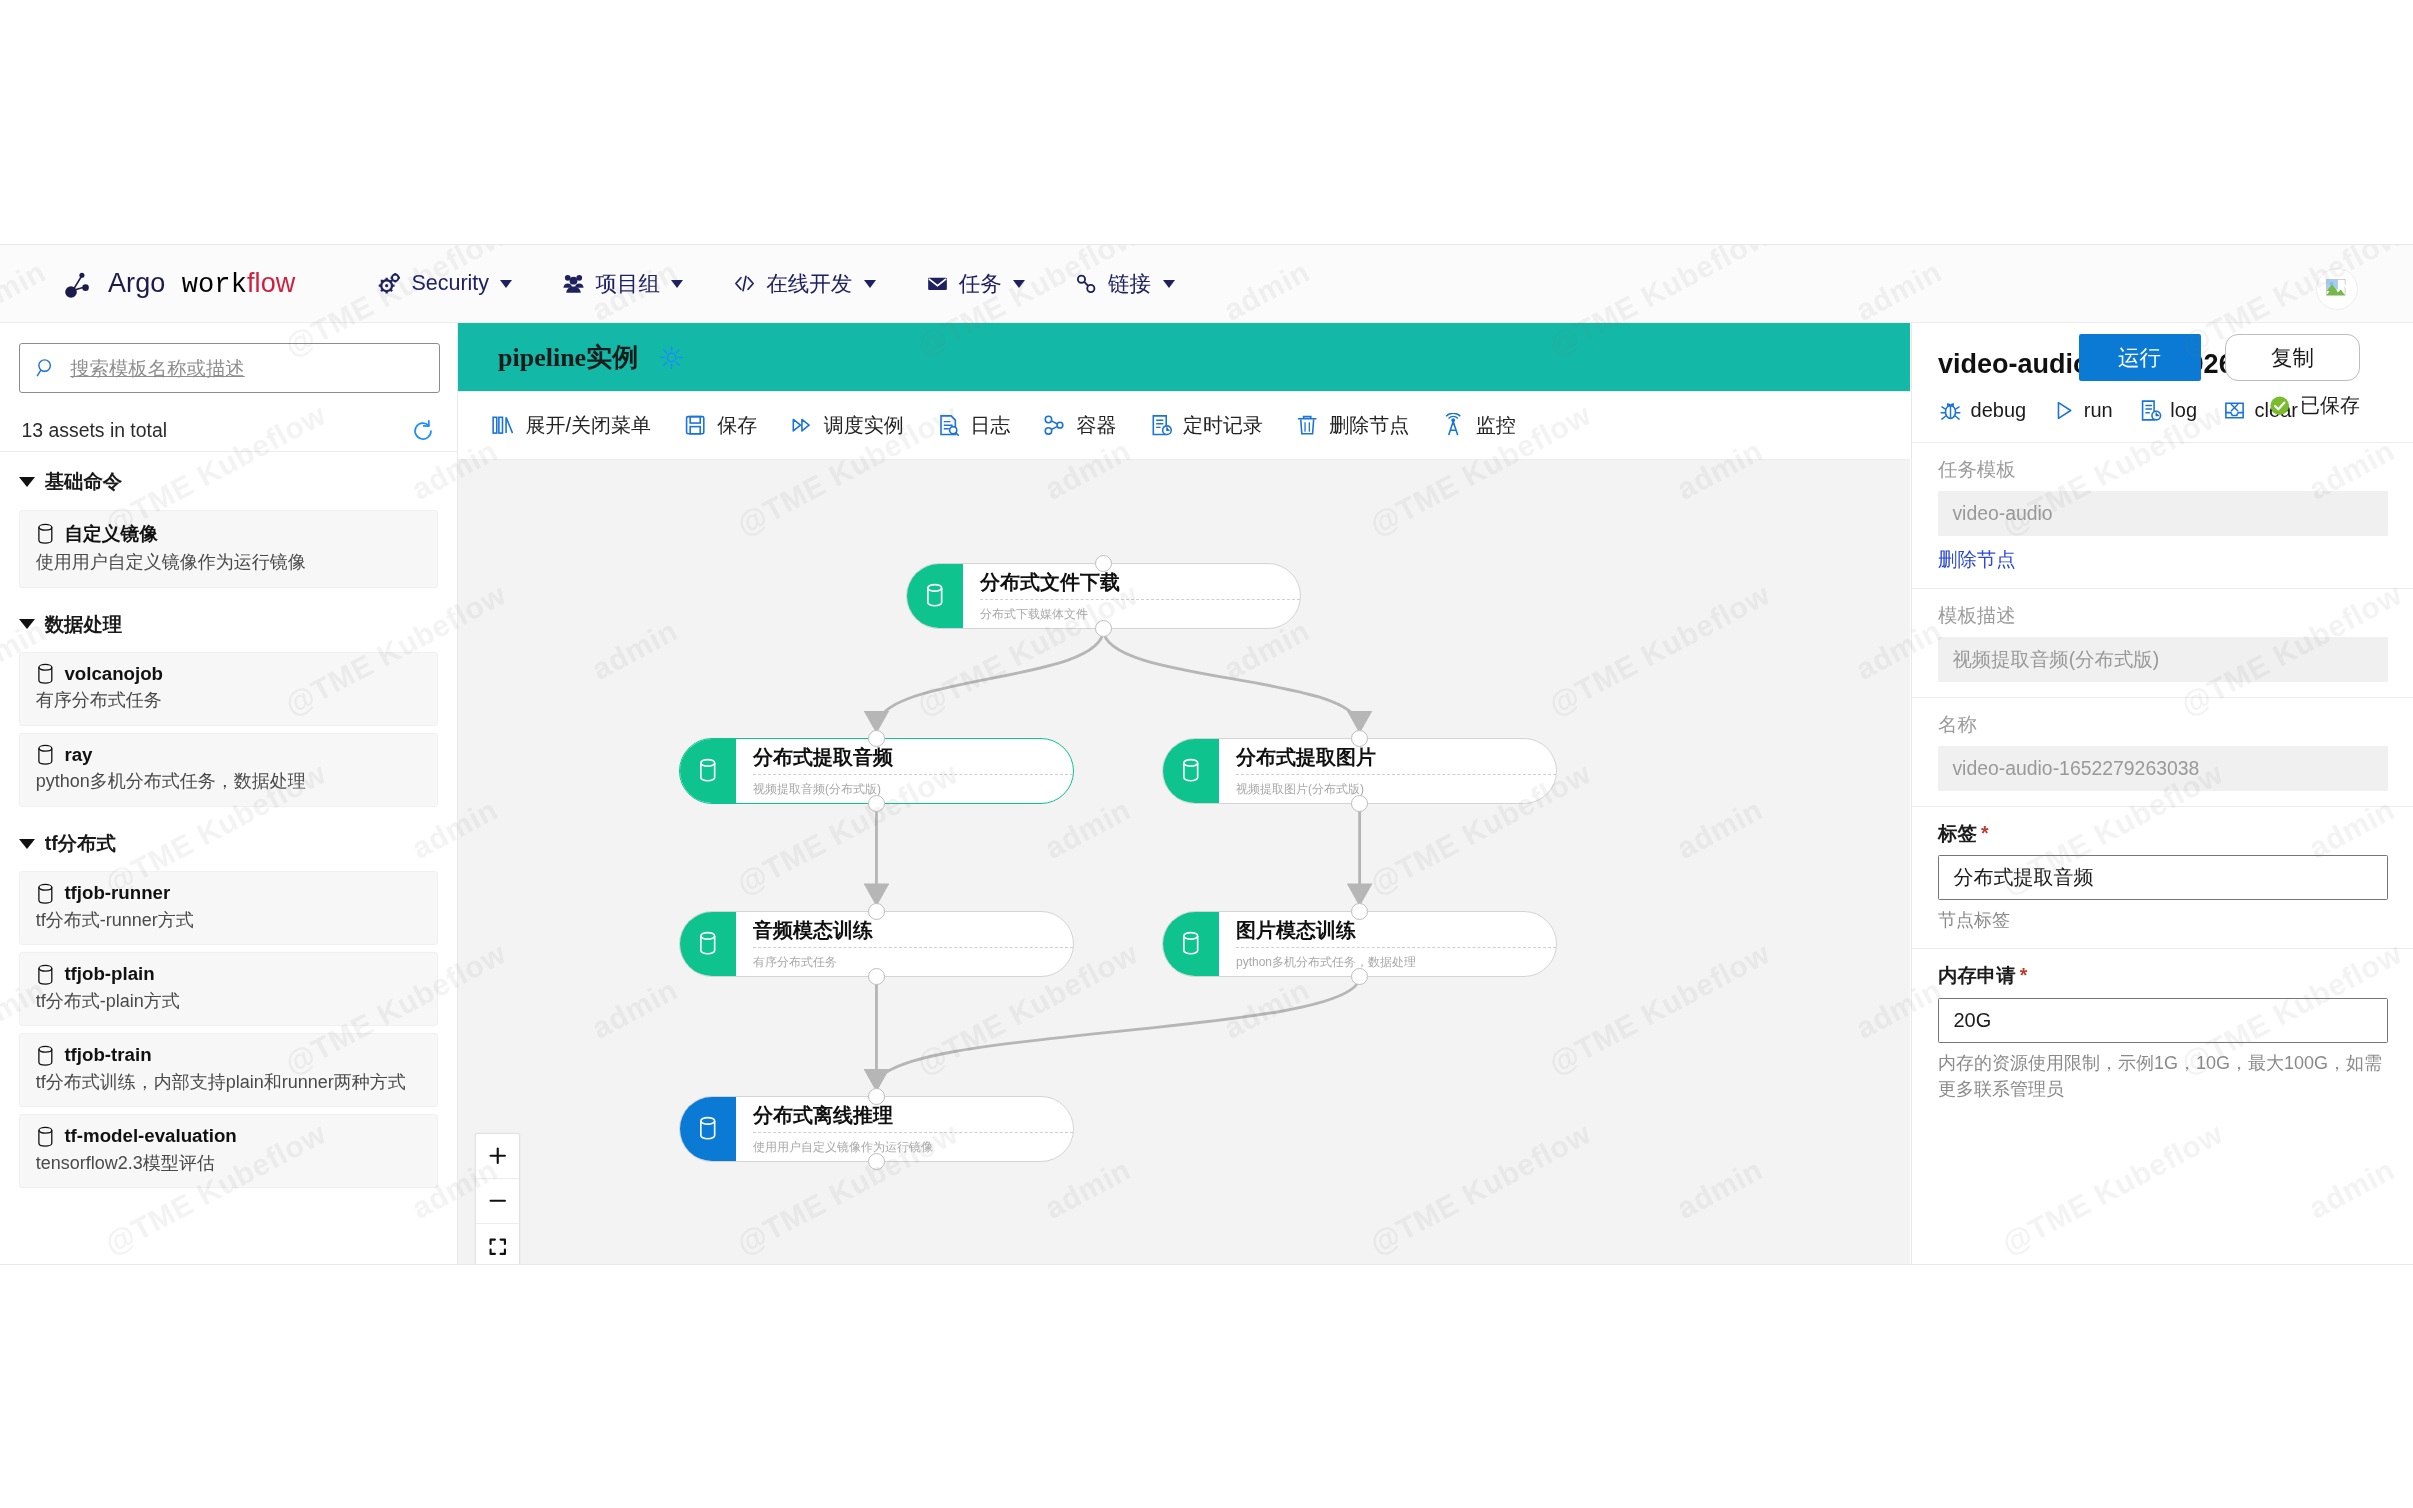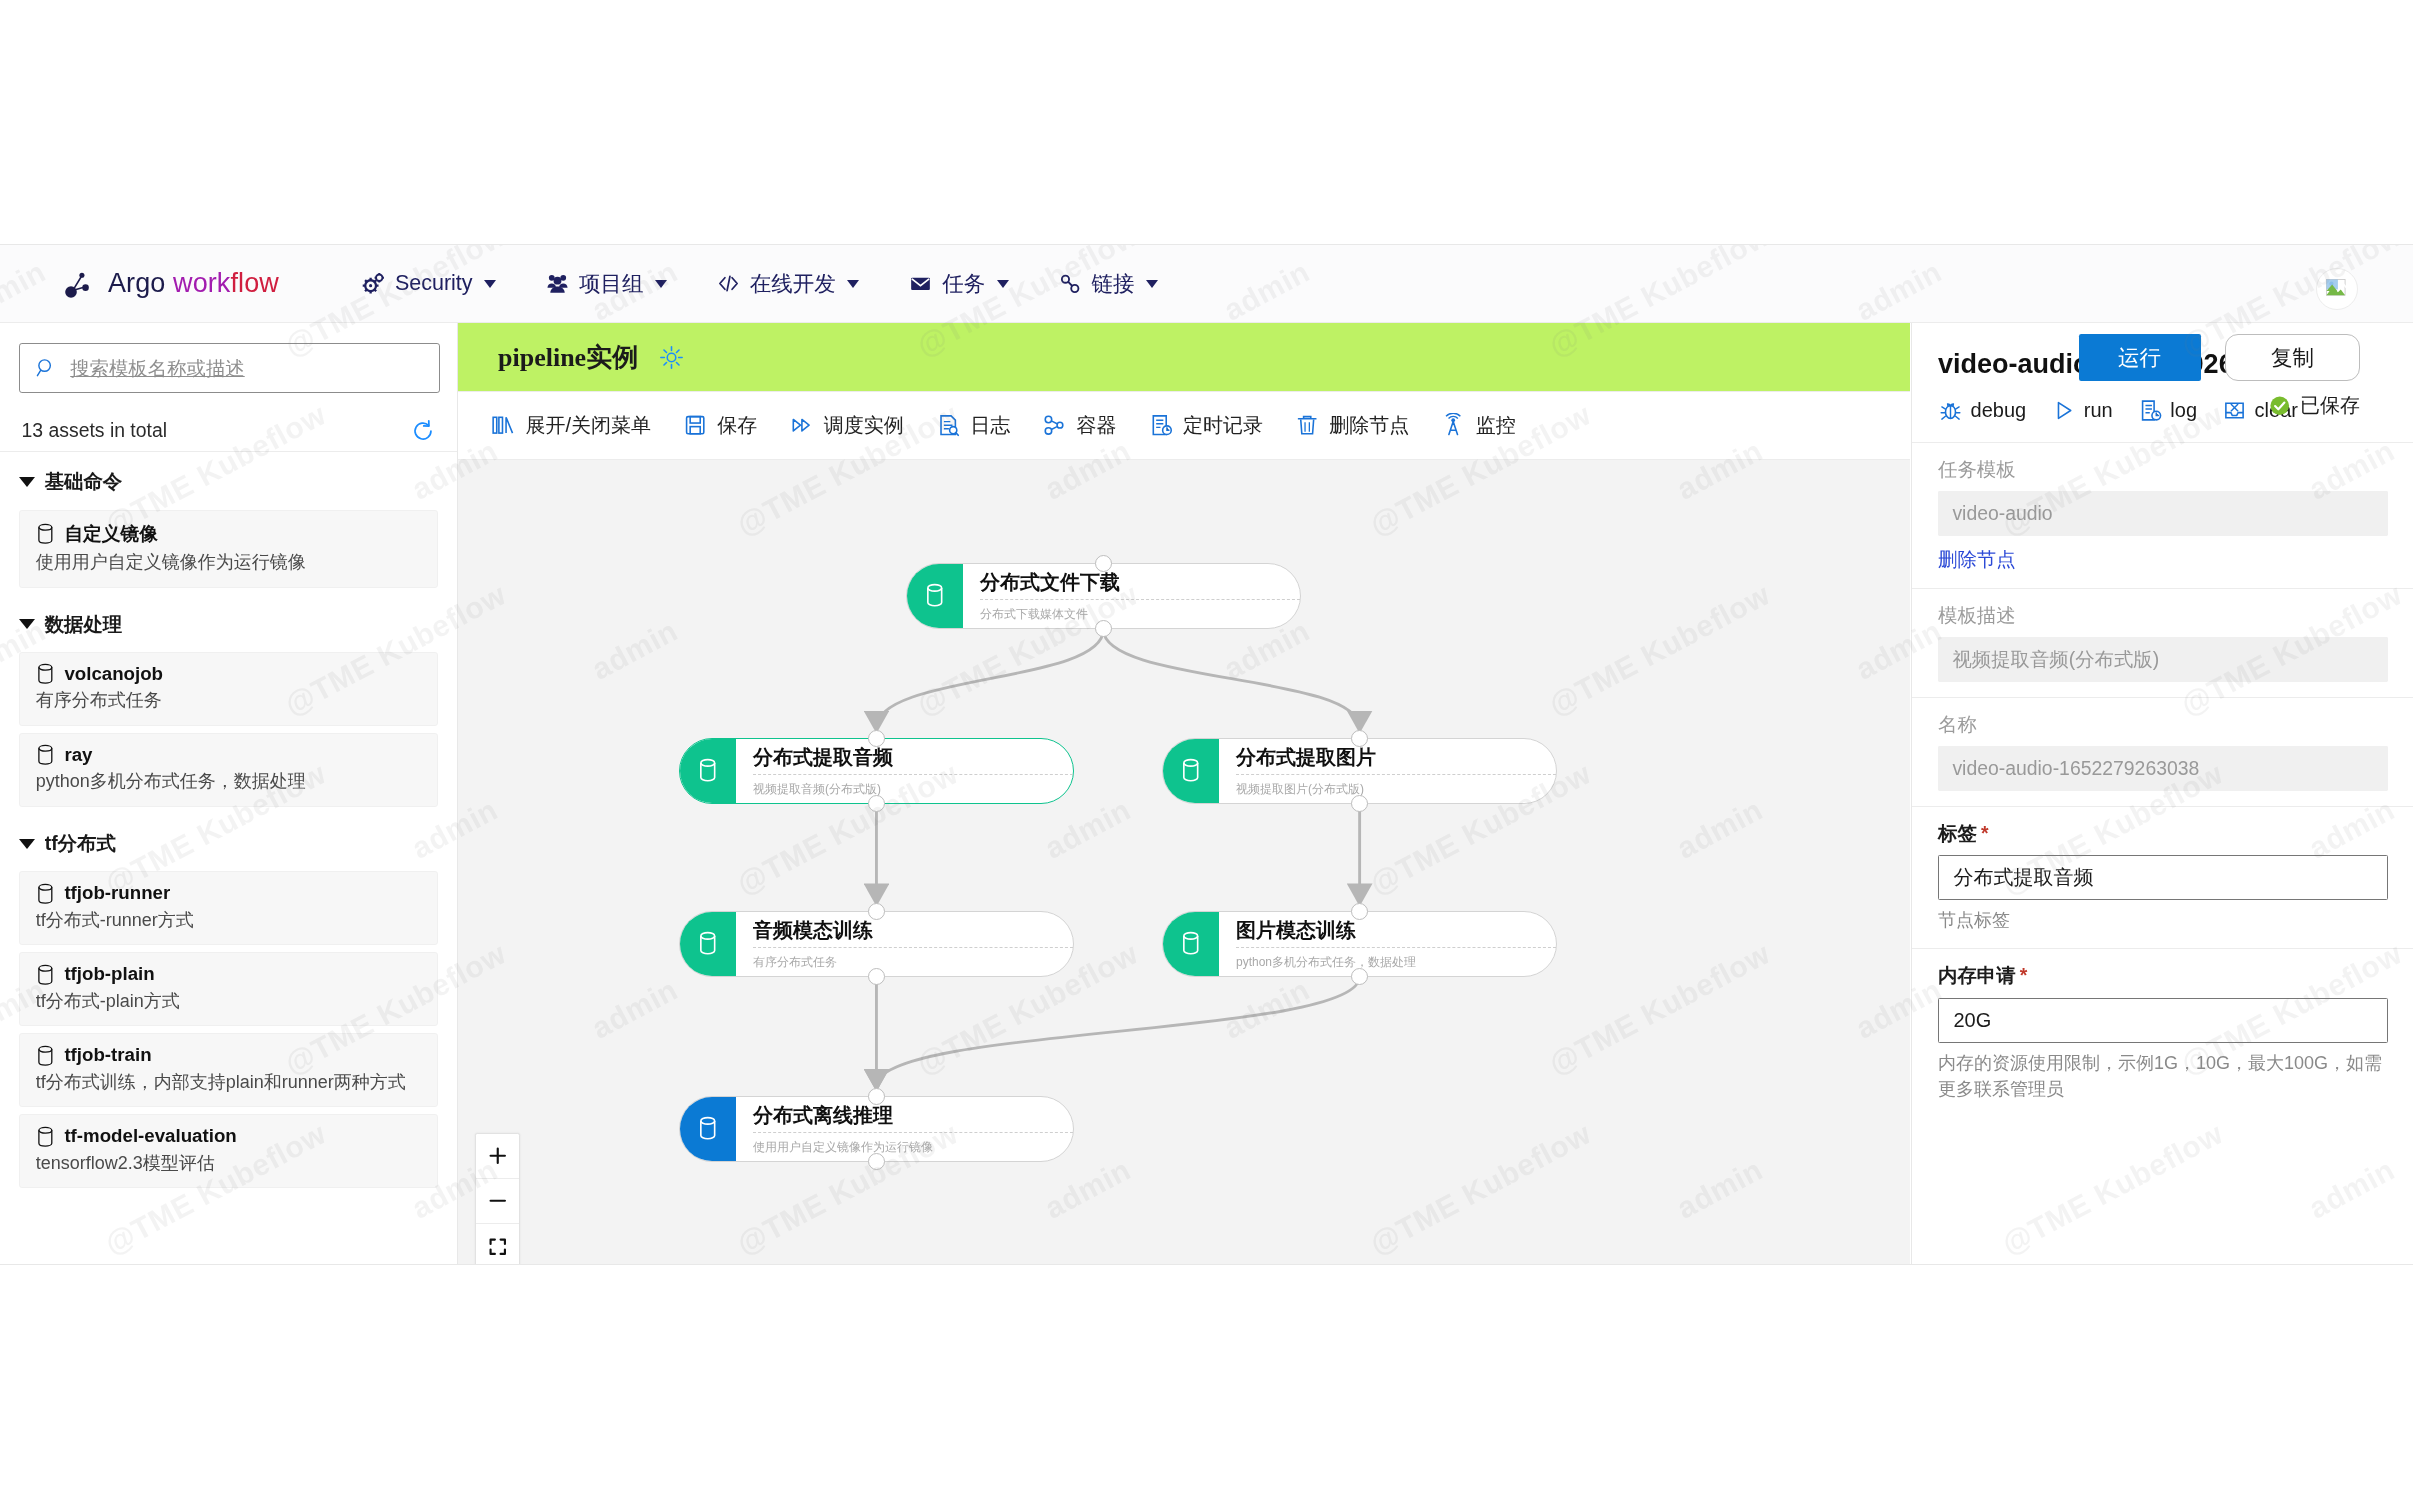--- a/index.html
+++ b/index.html
@@ -32,21 +32,21 @@
   
   .navbar {
     position:absolute; left:0; top:0; width:2413px; height:78px;
     background:#fbfbfc; border-bottom:0.7px solid #ececec;
     display:flex; align-items:center; z-index:30;
   }
   .brand { display:flex; align-items:center; margin-left:63px; }
   .brand-logo { width:32px; height:32px; margin-right:13px; }
   .brand-text { font-size:27px; font-weight:500; letter-spacing:0.1px; }
   .brand-text .g1 { color:#1c1b4b; }
-  .brand-text .g2 { color:#a21caf; }
+  .brand-text .g2 { color:#000000;font-family:Liberation Mono, monospace; }
   .brand-text .g3 { color:#d01e3f; }
 
   .navitems { display:flex; align-items:center; margin-left:83px; gap:50px; }
   .navitem { display:flex; align-items:center; gap:10px; color:#1f2060; font-size:21.5px; cursor:pointer; }
   .navitem .ni-icon { width:23px; height:23px; display:block; }
   .caret { width:0;height:0;border-left:6.5px solid transparent;border-right:6.5px solid transparent;border-top:8px solid #1f2060; margin-left:1.4px; }
 
   .avatar {
     position:absolute; right:55px; top:23px; width:42px; height:42px; border-radius:50%;
     border:0.7px solid #ededed; background:#fff; overflow:hidden;
@@ -87,21 +87,21 @@
   }
   .asset-title { display:flex; align-items:center; gap:10px; font-size:18.7px; font-weight:700; color:#111; }
   .asset-title .db { width:18.7px;height:21.5px; flex:none; }
   .asset-desc { font-size:18px; color:#4a4a4a; margin-top:4.3px; line-height:1.25; }
 
   
   .main { position:absolute; left:458px; top:78px; width:1452px; height:944px; background:#fff; }
 
   .page-head {
     height:69px; display:flex; align-items:center; padding-left:40px;
-    border-bottom:0.7px solid #ececec; background:#bef264;
+    border-bottom:0.7px solid #ececec; background:#14b8a6;
   }
   .page-title { font-size:26px; font-weight:700; color:#1b1b1b; font-family:"Liberation Serif", serif; }
   .gear { width:27px;height:27px; margin-left:20px; cursor:pointer; }
 
   .toolbar {
     height:68px; display:flex; align-items:center; gap:0px; padding-left:17px;
     border-bottom:0.7px solid #ececec; background:#fff;
   }
   .tb-item { display:flex; align-items:center; gap:10px; padding:0 16px; cursor:pointer; }
   .tb-item .tb-icon { width:24.4px; height:24.4px; flex:none; }

